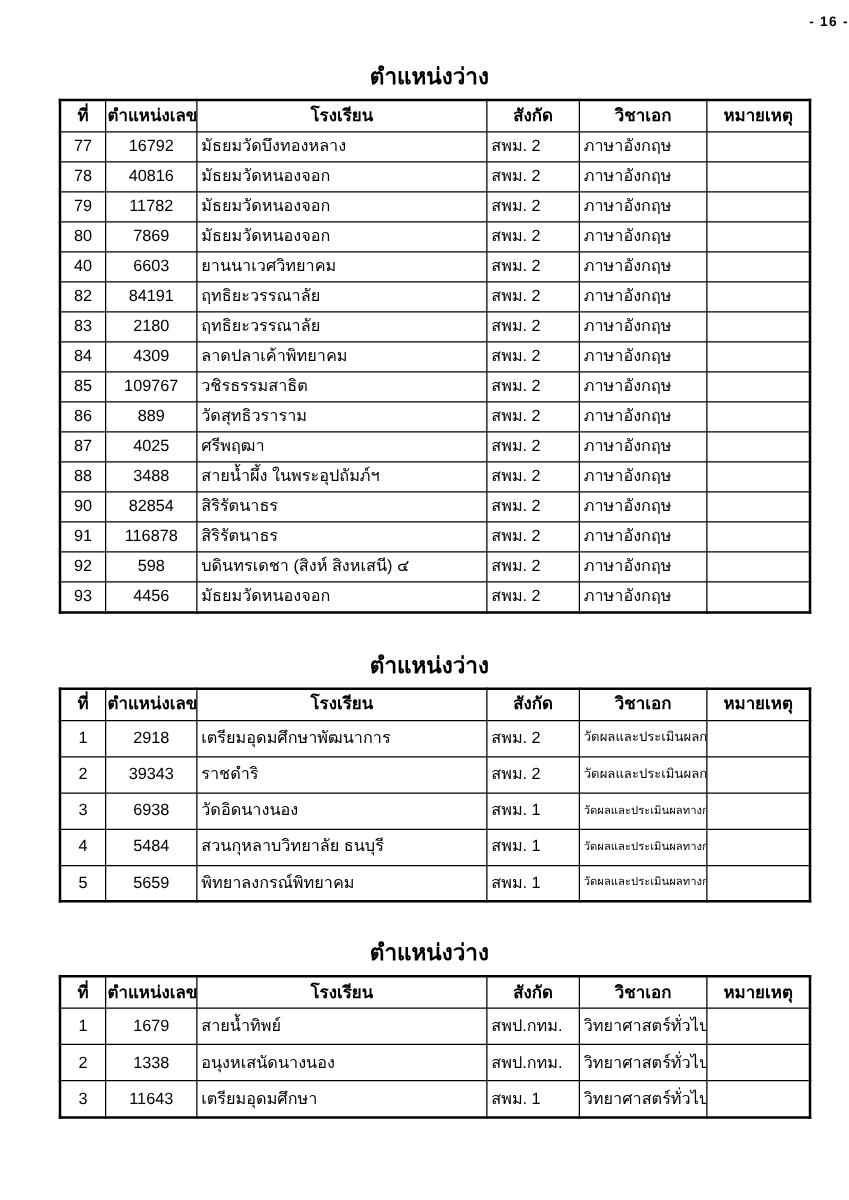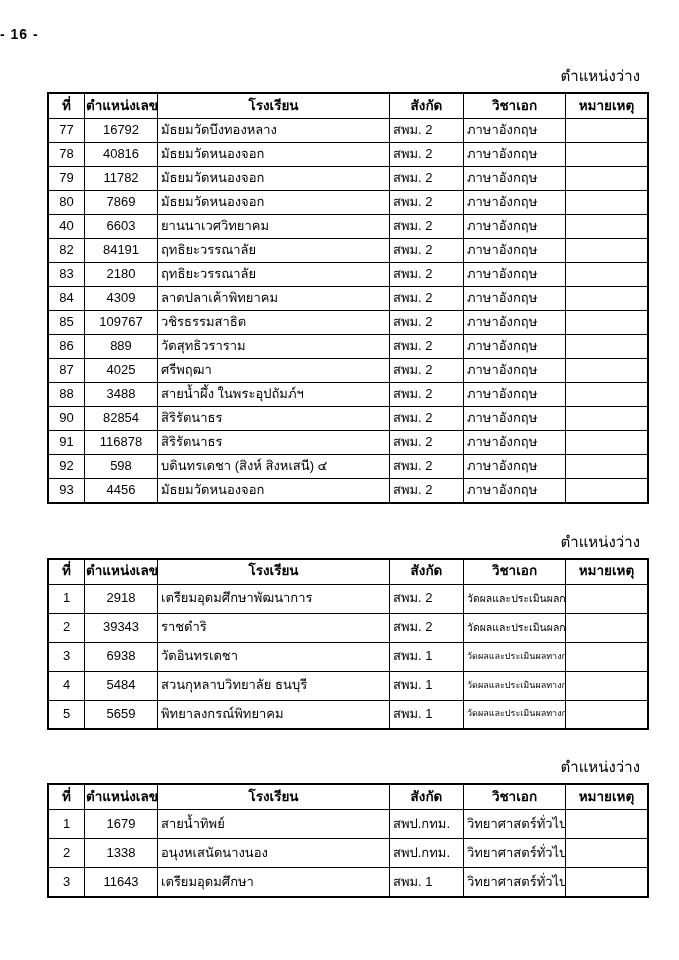--- a/index.html
+++ b/index.html
@@ -13,34 +13,34 @@
     -webkit-font-smoothing: antialiased;
   }
   .page {
     position: relative;
     width: 679px;
     height: 960px;
     background: #fff;
     overflow: hidden;
   }
   .page-number {
-    padding-top: 26px;
-    text-align: left;
-    font-size: 14px;
+    padding-top: 12px;
+    text-align: right;
+    font-size: 11px;
     font-weight: bold;
     letter-spacing: 1px;
   }
   .table-block {
     margin-left: 47px;
     width: 593px;
   }
   .table-title {
-    text-align: right;
-    font-weight: normal;
-    font-size: 15px;
+    text-align: center;
+    font-weight: bold;
+    font-size: 18px;
     margin-bottom: 4px;
   }
   .block-0 { margin-top: 22px; }
   .block-1 { margin-top: 26px; }
   .block-2 { margin-top: 25px; }
 
   table.tbl {
     border-collapse: collapse;
     table-layout: fixed;
     width: 100%;
@@ -264,21 +264,21 @@
             <td>2</td>
             <td>39343</td>
             <td>ราชดำริ</td>
             <td>สพม. 2</td>
             <td>วัดผลและประเมินผลการศึกษา</td>
             <td></td>
           </tr>
           <tr>
             <td>3</td>
             <td>6938</td>
-            <td>วัดอินทรเดชา</td>
+            <td>วัดอิดนางนอง</td>
             <td>สพม. 1</td>
             <td>วัดผลและประเมินผลทางการศึกษา</td>
             <td></td>
           </tr>
           <tr>
             <td>4</td>
             <td>5484</td>
             <td>สวนกุหลาบวิทยาลัย ธนบุรี</td>
             <td>สพม. 1</td>
             <td>วัดผลและประเมินผลทางการศึกษา</td>

